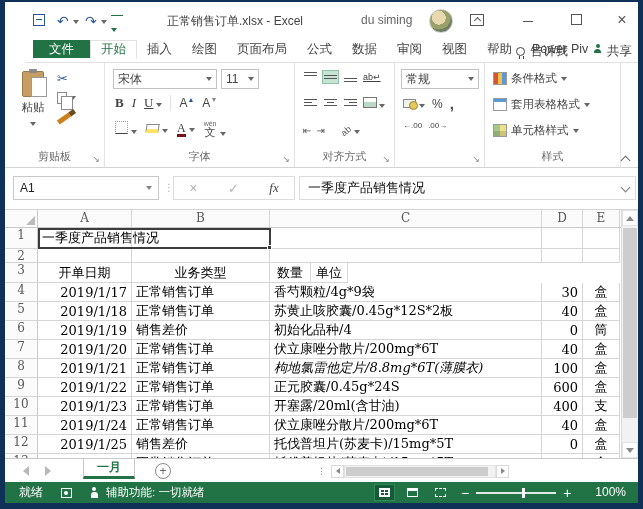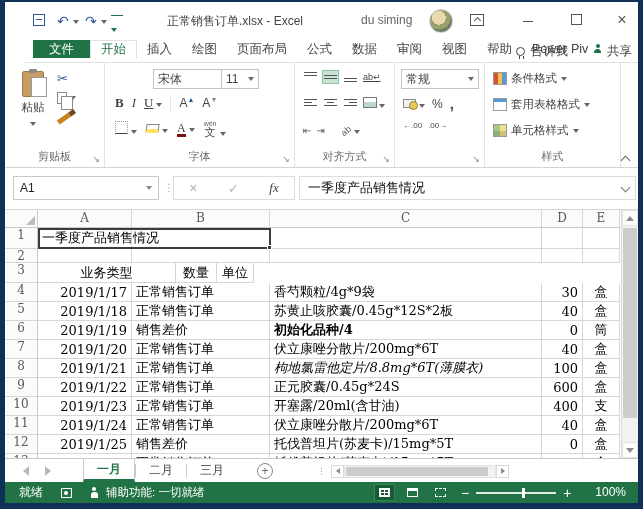--- a/index.html
+++ b/index.html
@@ -54,21 +54,21 @@
   .scissors { font-size:13px; color:#2b579a; }
   .copy-ic { width:10px; height:12px; border:1px solid #8a8a8a; background:#fff; position:relative; display:inline-block; }
   .copy-ic::after { content:""; position:absolute; left:3px; top:3px; width:10px; height:12px; border:1px solid #8a8a8a; background:#fff; }
   .brush-ic { width:14px; height:5px; background:#c9801d; transform:rotate(-35deg); position:relative; display:inline-block; top:6px; }
   .brush-ic::after { content:""; position:absolute; right:-6px; top:0; width:6px; height:5px; background:#6a4a1f; }
   .mini-row { display:flex; align-items:center; gap:3px; }
 
   .g-font { width:190px; }
   .combo { border:1px solid #c3c3c3; height:20px; display:flex; align-items:center; padding:0 4px; background:#fff; position:absolute; top:6px; }
   .combo .caret { margin-left:auto; }
-  .font-name { left:8px; width:104px;margin-left:40px; }
+  .font-name { left:8px; width:104px; }
   .font-size { left:116px; width:38px; }
   .fbtns { position:absolute; top:32px; left:10px; display:flex; align-items:center; gap:8px; }
   .fbtns2 { position:absolute; top:56px; left:10px; display:flex; align-items:center; gap:9px; }
   .bld { font-weight:bold; font-size:13px; font-family:"Liberation Serif",serif; }
   .itl { font-style:italic; font-size:13px; font-family:"Liberation Serif",serif; }
   .und { text-decoration:underline; font-size:13px; font-family:"Liberation Serif",serif; }
   .a-up { font-size:12px; position:relative; }
   .a-up sup { font-size:7px; color:#2b579a; }
   .bord-ic { width:13px; height:13px; border:1px dotted #9a9a9a; border-bottom:1.5px solid #444; display:inline-block; }
   .fill-ic { width:13px; height:9px; border:1px solid #8a8a8a; background:#fff; display:inline-block; border-bottom:4px solid #ffe36b; transform:skewX(-8deg); }
@@ -395,20 +395,21 @@
         <div class="grow" style="height: 14px;">
           <div class="rownum">2</div>
           <div class="cell a-r" style="width: 94px;"></div>
           <div class="cell a-l" style="width: 138px;"></div>
           <div class="cell a-l" style="width: 272px;"></div>
           <div class="cell a-r" style="width: 41px;"></div>
           <div class="cell a-c" style="width: 37px;"></div>
         </div>
         <div class="grow" style="height: 20px;">
           <div class="rownum">3</div>
+          <div class="cell a-c" style="width: 94px;">开单日期</div>
           <div class="cell a-c" style="width: 138px;">业务类型</div>
           <div class="cell a-c" style="width: 41px;">数量</div>
           <div class="cell a-c" style="width: 37px;">单位</div>
         </div>
         <div class="grow" style="height: 19px;">
           <div class="rownum">4</div>
           <div class="cell a-r" style="width: 94px;">2019/1/17</div>
           <div class="cell a-l" style="width: 138px;">正常销售订单</div>
           <div class="cell a-l" style="width: 272px;">香芍颗粒/4g*9袋</div>
           <div class="cell a-r" style="width: 41px;">30</div>
@@ -419,21 +420,21 @@
           <div class="cell a-r" style="width: 94px;">2019/1/18</div>
           <div class="cell a-l" style="width: 138px;">正常销售订单</div>
           <div class="cell a-l" style="width: 272px;">苏黄止咳胶囊/0.45g*12S*2板</div>
           <div class="cell a-r" style="width: 41px;">40</div>
           <div class="cell a-c" style="width: 37px;">盒</div>
         </div>
         <div class="grow" style="height: 19px;">
           <div class="rownum">6</div>
           <div class="cell a-r" style="width: 94px;">2019/1/19</div>
           <div class="cell a-l" style="width: 138px;">销售差价</div>
-          <div class="cell a-l" style="width: 272px; font-weight: bold;">初始化品种/4</div>
+          <div class="cell a-l" style="width: 272px;">初始化品种/4</div>
           <div class="cell a-r" style="width: 41px;">0</div>
           <div class="cell a-c" style="width: 37px;">筒</div>
         </div>
         <div class="grow" style="height: 19px;">
           <div class="rownum">7</div>
           <div class="cell a-r" style="width: 94px;">2019/1/20</div>
           <div class="cell a-l" style="width: 138px;">正常销售订单</div>
           <div class="cell a-l" style="width: 272px;">伏立康唑分散片/200mg*6T</div>
           <div class="cell a-r" style="width: 41px;">40</div>
           <div class="cell a-c" style="width: 37px;">盒</div>
@@ -499,21 +500,21 @@
           <div class="tri-dn"></div>
         </div>
     </div>
   </div>
 
   <div class="tabstrip">
     <div class="nav-arrows">
       <span class="tri-l"></span>
       <span class="tri-r"></span>
     </div>
-    <span id="sheet-tabs" style="display:flex;align-items:stretch;">
+    <span id="sheet-tabs" style="display:flex;align-items:stretch;flex-direction:column;">
         <div class="sheettab active">一月</div>
         <span class="tab-sep"></span>
         <div class="sheettab">二月</div>
         <span class="tab-sep"></span>
         <div class="sheettab">三月</div>
       </span>
     <span class="newsheet">+</span>
     <span class="strip-dots">⋮</span>
     <div class="hscroll">
       <span class="hs-btn">

